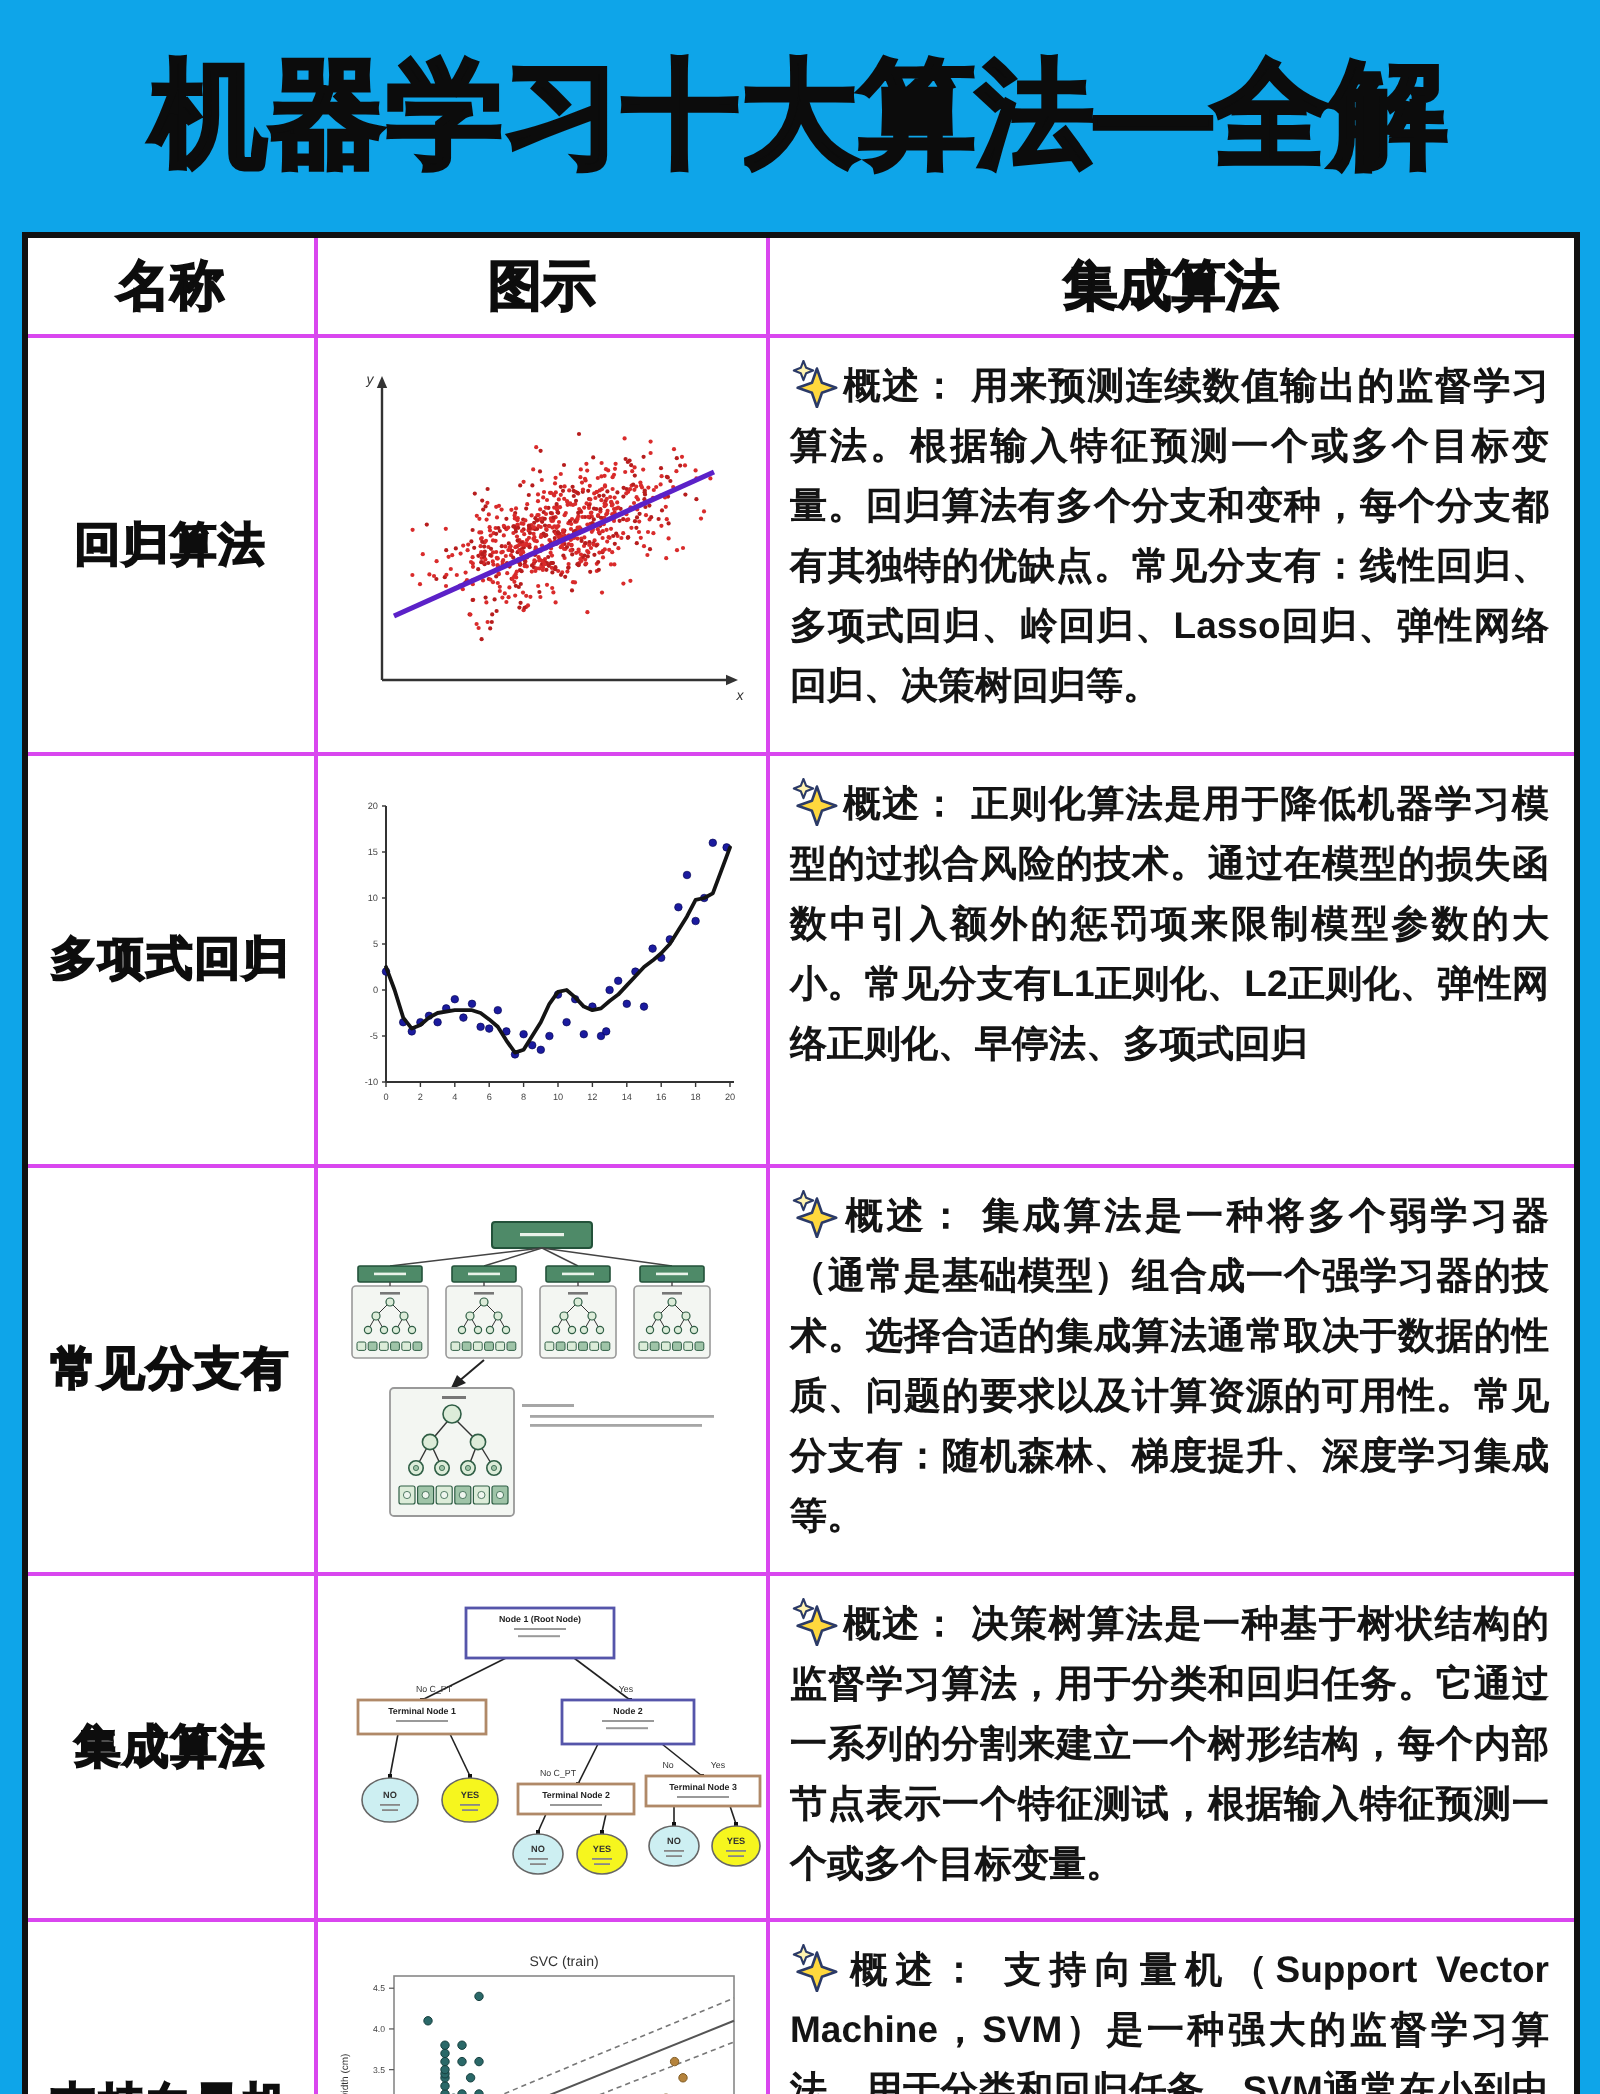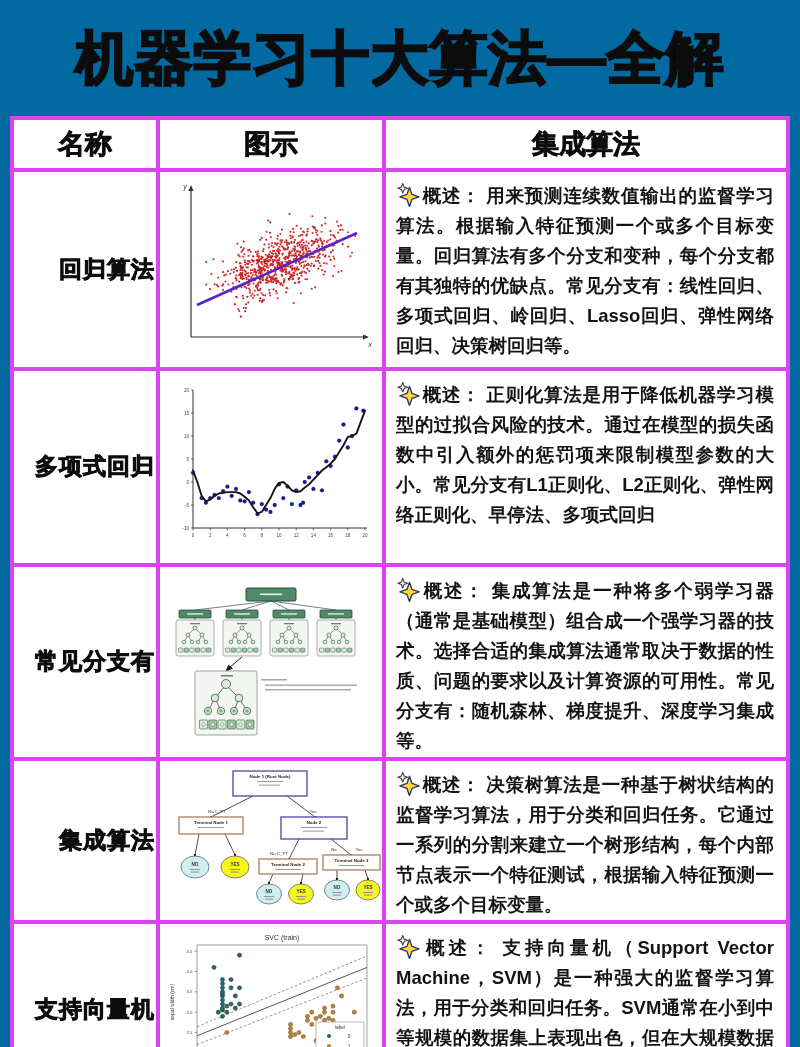--- a/index.html
+++ b/index.html
@@ -1,29 +1,29 @@
 <!DOCTYPE html>
 <html><head>
 <meta charset="utf-8">
 <style>
   html,body{margin:0;padding:0;background:#e9e9e9;}
-  .page{position:relative;width:800px;height:1047px;margin:0 auto;background:#0369a1;
+  .page{position:relative;width:800px;height:1047px;margin:0 auto;background:#0ea5e9;
         overflow:hidden;font-family:"Liberation Sans",sans-serif;color:#111;}
   .title{margin:26px 8px 26px;text-align:center;font-size:58px;line-height:1.1;
          font-weight:bold;color:#0c0c0c;-webkit-text-stroke:2.2px #0c0c0c;letter-spacing:1px;}
   table.algo{border-collapse:collapse;margin:0 auto;width:776px;table-layout:fixed;
              border:3px solid #111;background:#fff;}
-  table.algo th,table.algo td{border:4px solid #d946ef;}
+  table.algo th,table.algo td{border:2px solid #d946ef;}
   col.c-name{width:146px;} col.c-fig{width:226px;} col.c-desc{width:404px;}
   th.hdr{height:46px;font-size:27px;font-weight:bold;color:#0d0d0d;-webkit-text-stroke:0.8px #0d0d0d;}
-  td.name-cell{text-align:right;vertical-align:middle;font-size:23px;font-weight:bold;
+  td.name-cell{text-align:center;vertical-align:middle;font-size:23px;font-weight:bold;
                color:#0d0d0d;-webkit-text-stroke:0.9px #0d0d0d;letter-spacing:1px;}
   td.fig-cell{padding:0;text-align:center;vertical-align:middle;background:#fff;}
   td.fig-cell svg{display:block;margin:0 auto;}
-  td.desc-cell{vertical-align:top;padding:9px 12px 0 10px;}
+  td.desc-cell{vertical-align:top;padding:9px 12px 12px 10px;}
   .desc{font-size:18.5px;line-height:30px;font-weight:bold;color:#141414;
         text-align:justify;text-justify:inter-ideograph;}
   .spark{display:inline-block;width:25px;height:24px;vertical-align:-5px;margin-right:1px;}
   .ov-label{font-weight:bold;}
   .r1 td{height:186px;} .r2 td{height:183px;} .r3 td{height:181px;}
   .r4 td{height:147px;} .r5 td{height:162px;}
 </style>
 </head>
 <body>
 

